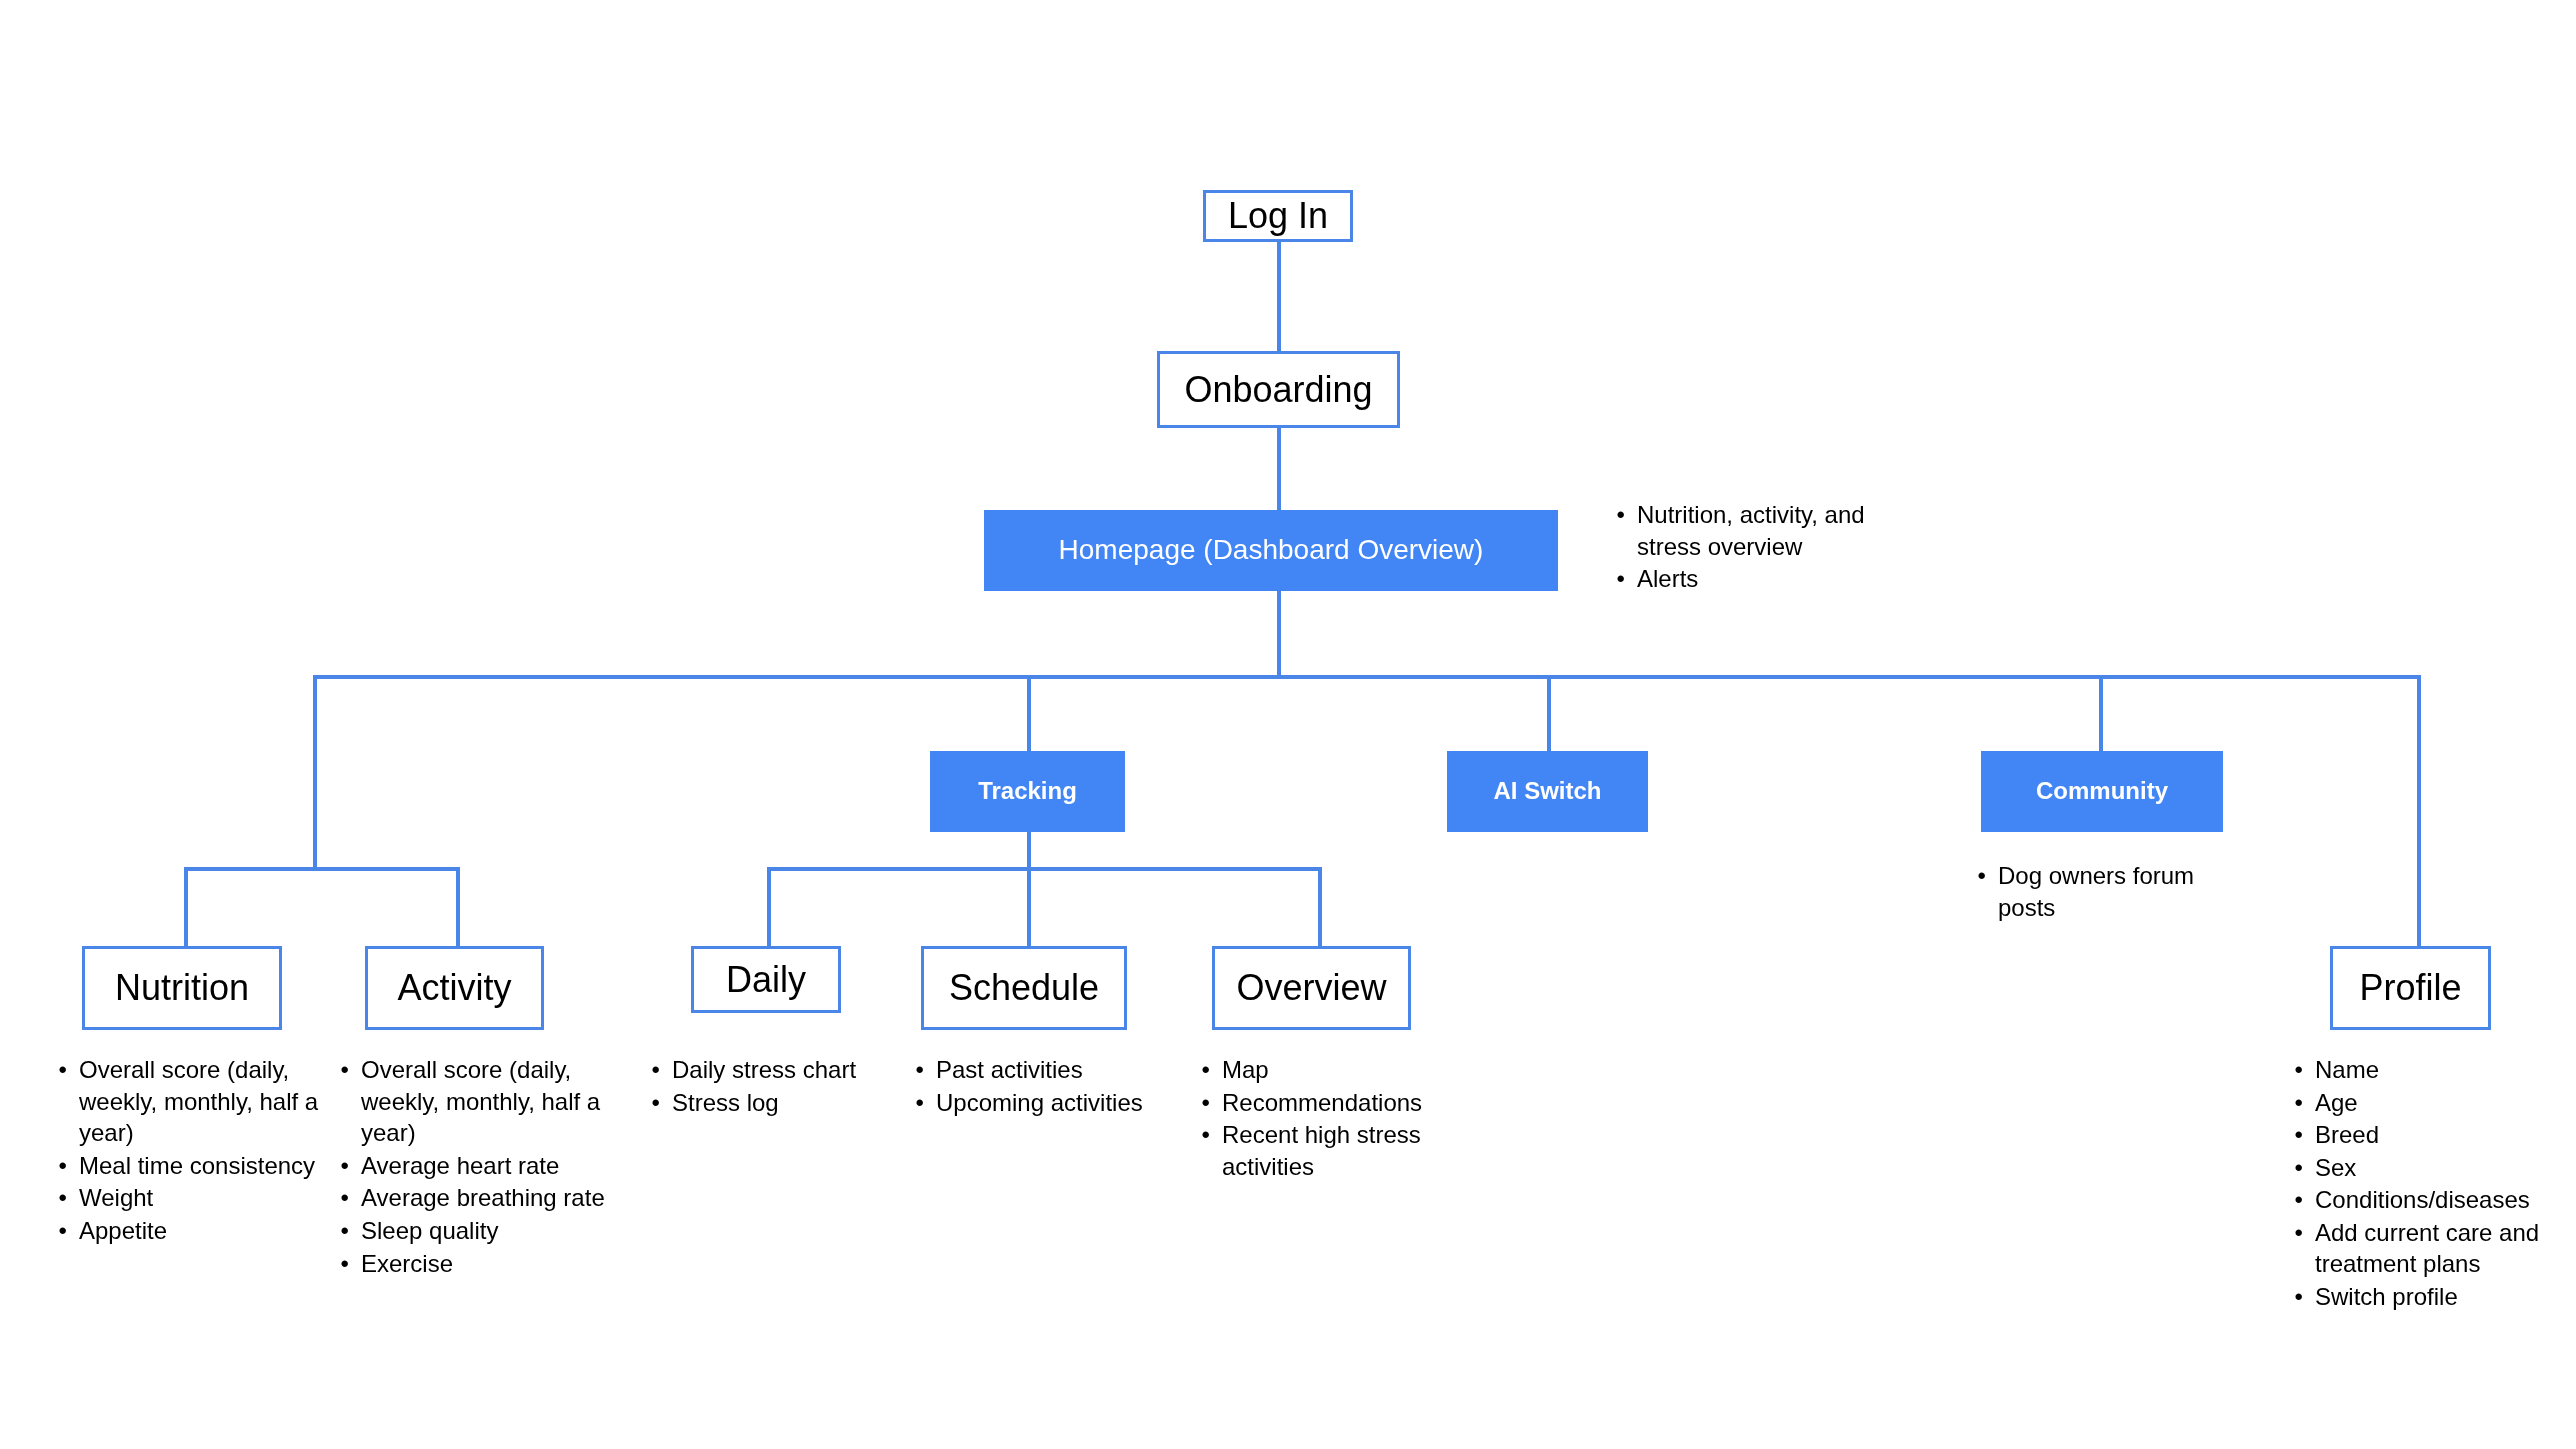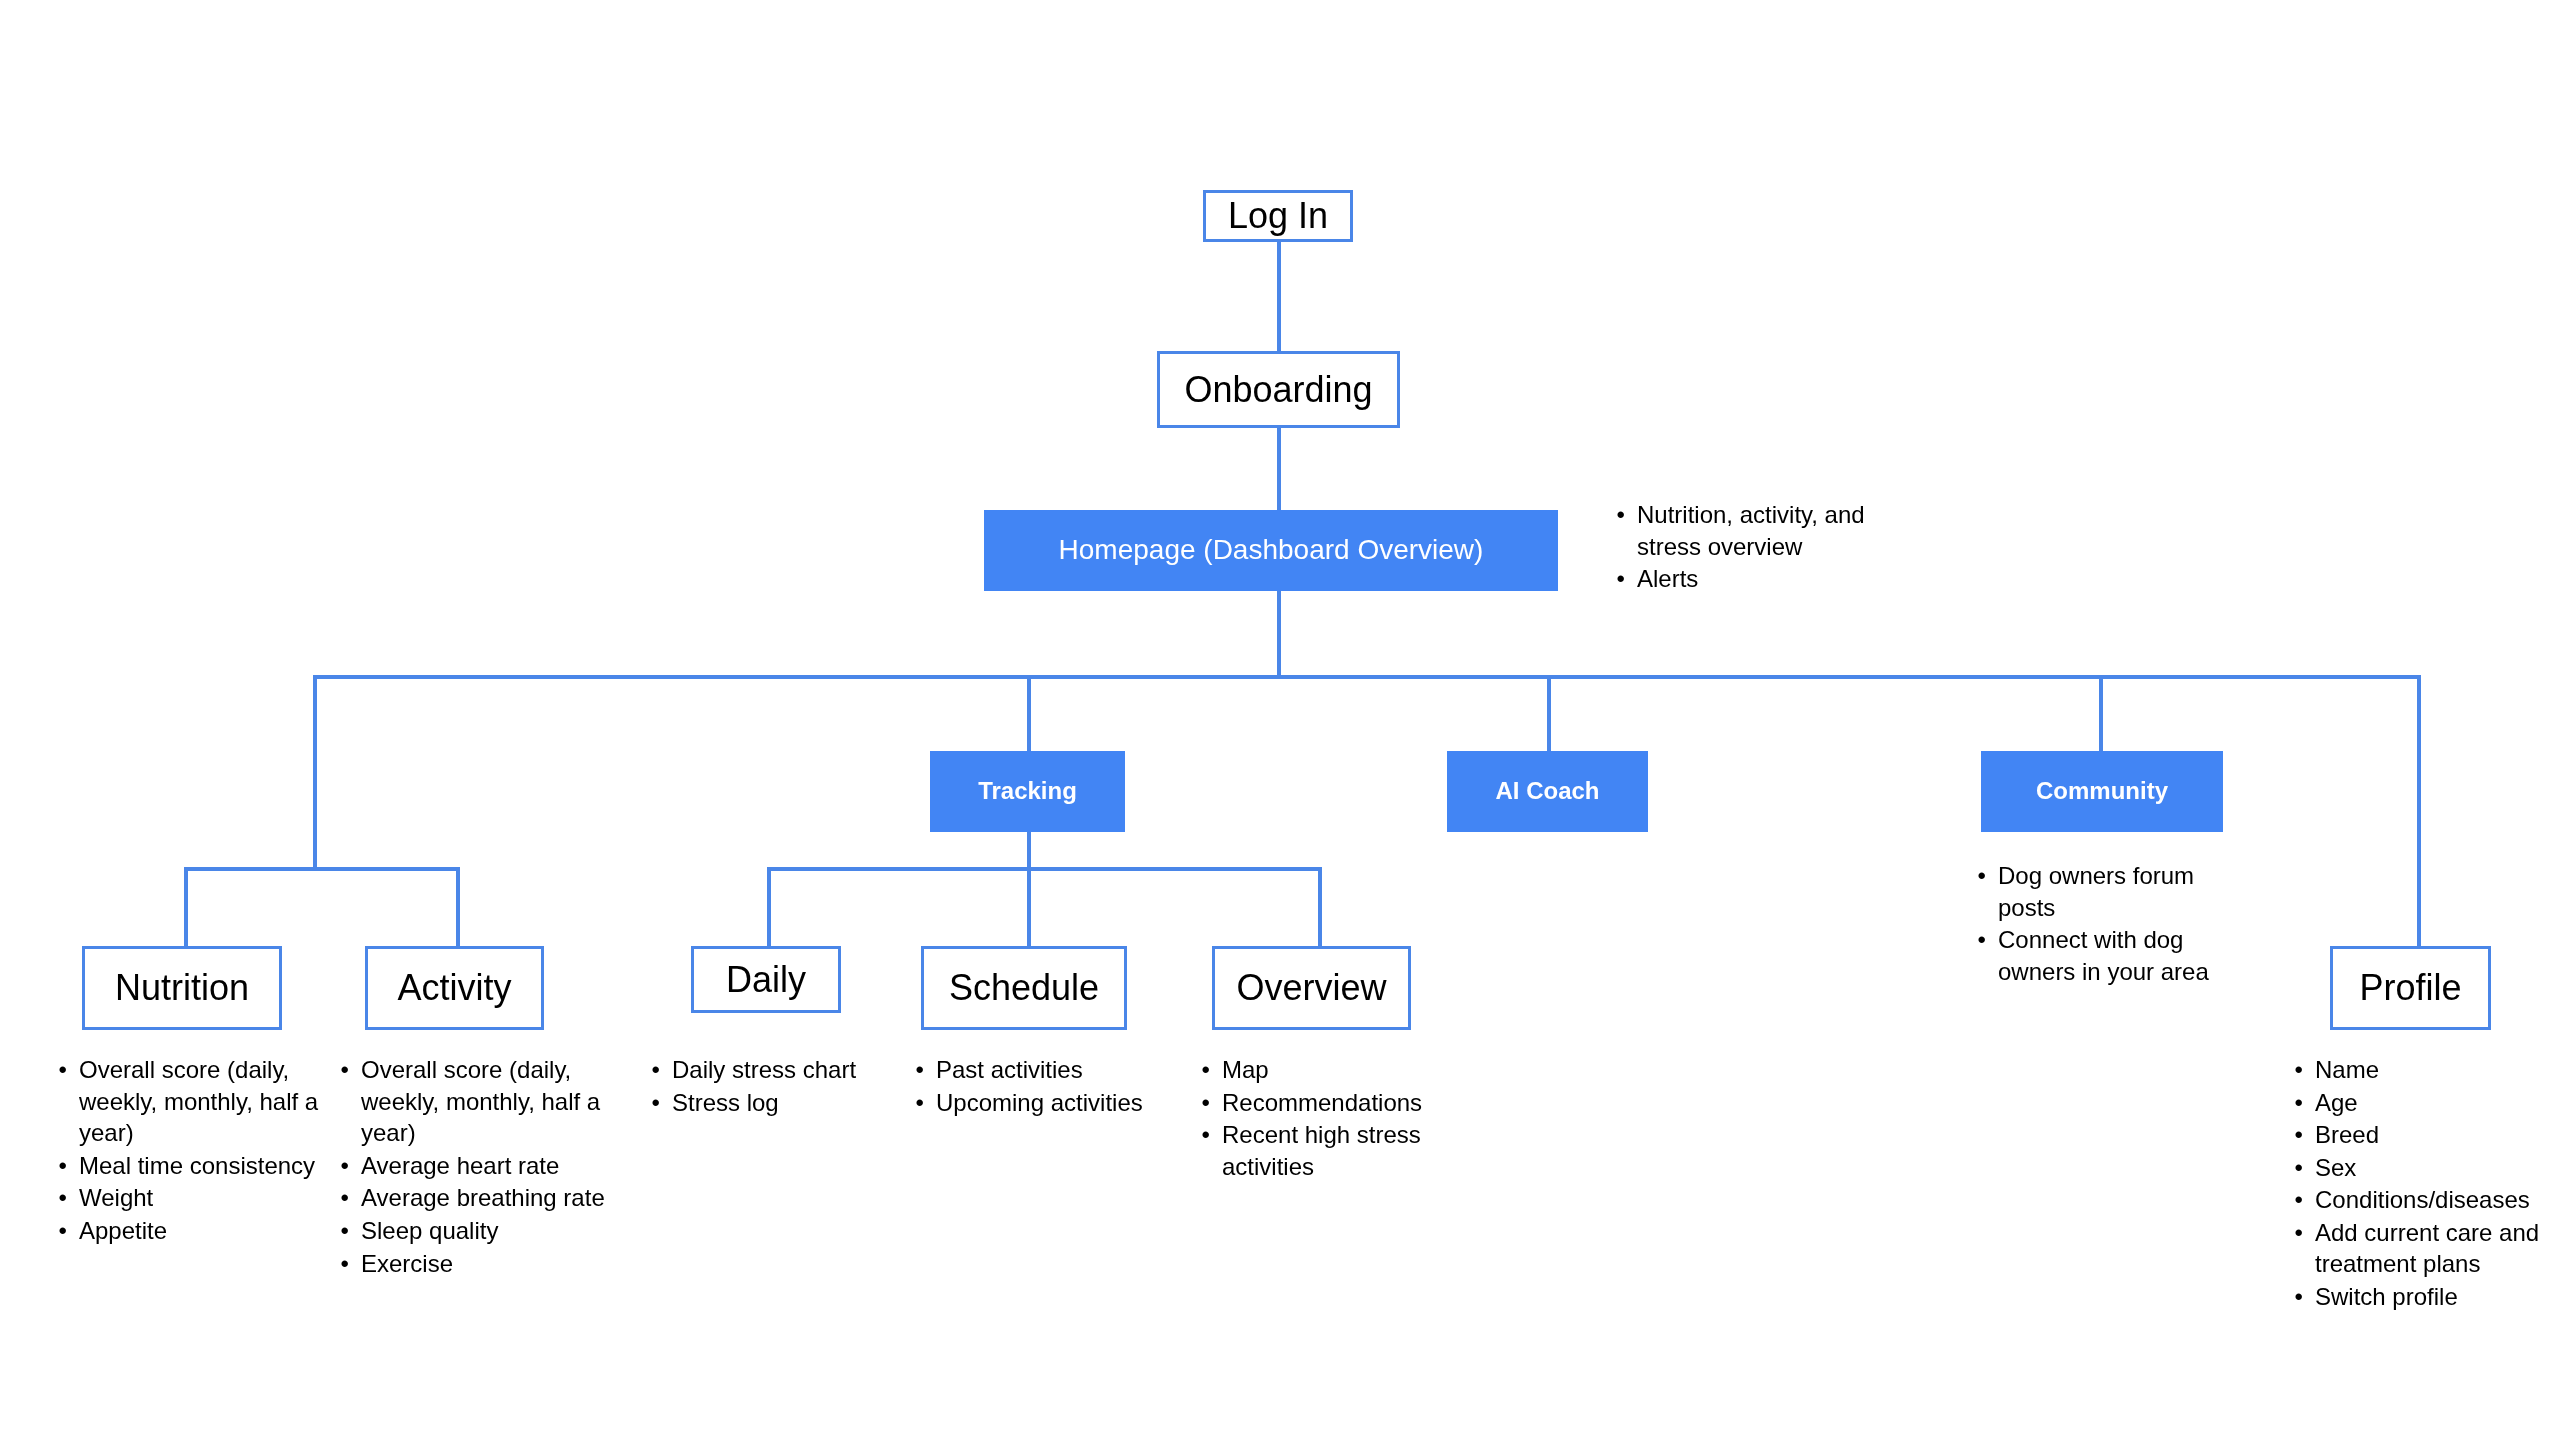--- a/index.html
+++ b/index.html
@@ -132,31 +132,30 @@
   <ul class="bullets" style="left:1607px; top:493px; width:277px;">
     <li>Nutrition, activity, and stress overview</li>
     <li>Alerts</li>
   </ul>
 
   <div class="node filled" style="left:930px; top:751px; width:195px; height:81px;">
     <span class="node-label t-lv3">Tracking</span>
   </div>
 
   <div class="node filled" style="left:1447px; top:751px; width:201px; height:81px;">
-    <span class="node-label t-lv3">AI Coach</span>
+    <span class="node-label t-lv3">AI Switch</span>
   </div>
 
   <div class="node filled" style="left:1981px; top:751px; width:242px; height:81px;">
     <span class="node-label t-lv3">Community</span>
   </div>
 
 
   <ul class="bullets" style="left:1968px; top:854px; width:250px;">
     <li>Dog owners forum posts</li>
-    <li>Connect with dog owners in your area</li>
   </ul>
 
   <div class="node outline" style="left:82px; top:946px; width:200px; height:84px;">
     <span class="node-label t-leaf">Nutrition</span>
   </div>
 
   <div class="node outline" style="left:365px; top:946px; width:179px; height:84px;">
     <span class="node-label t-leaf">Activity</span>
   </div>
 

